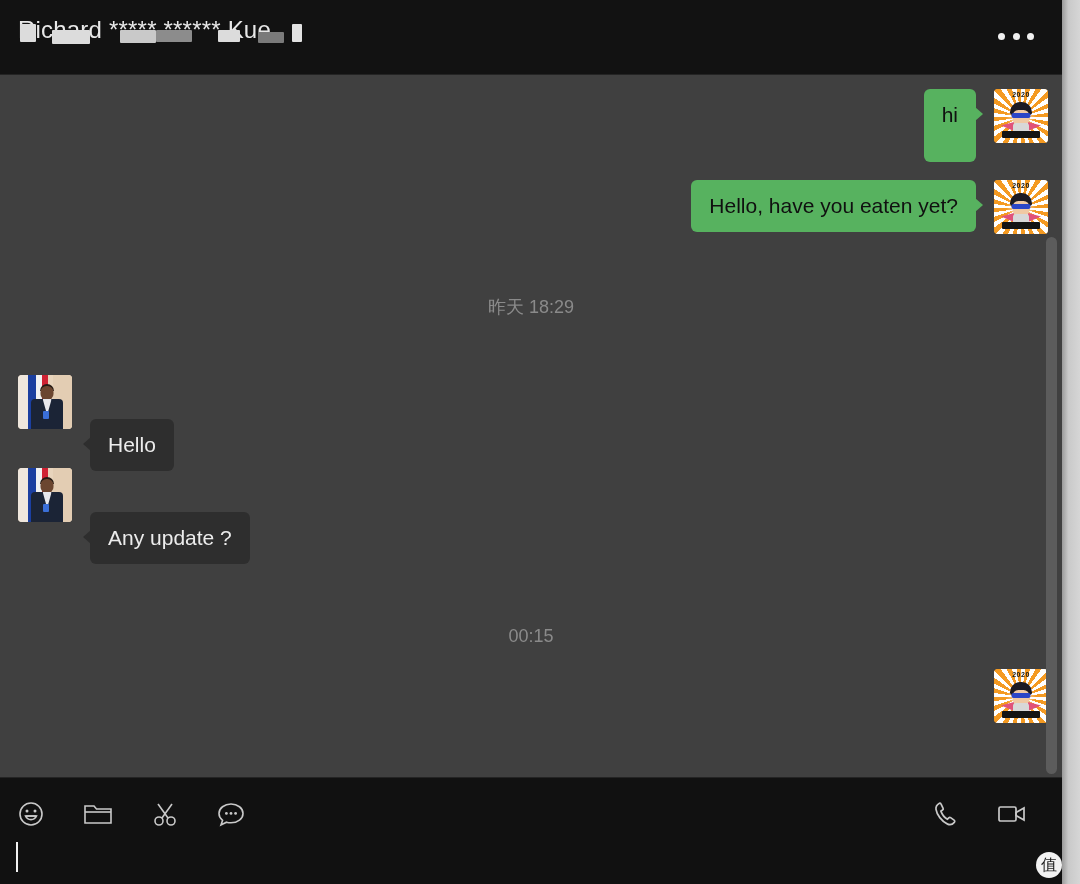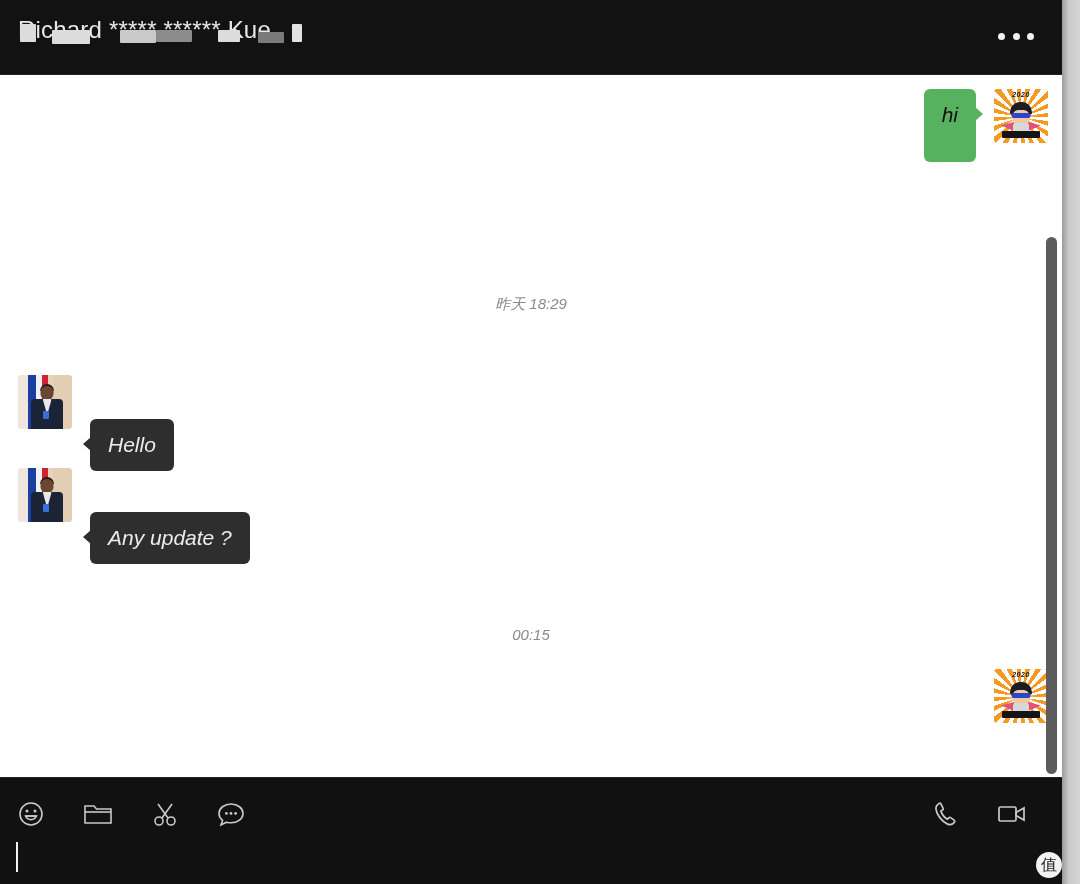--- a/index.html
+++ b/index.html
@@ -95,23 +95,22 @@
     width: 7px;
     height: 7px;
     border-radius: 50%;
     background: #f0f0f0;
   }
 
   
   .messages {
     position: relative;
     height: 702px;
-    background: #ffffff;
+    background: #404040;
     overflow: hidden;
-    font-style: italic;
   }
   .msg-row {
     position: absolute;
     display: flex;
     align-items: flex-start;
   }
   .msg-row.out { justify-content: flex-end; }
 
   .avatar {
     width: 54px;
@@ -246,21 +245,21 @@
     border-top: 7px solid transparent;
     border-bottom: 7px solid transparent;
     border-right: 8px solid #2e2e2e;
   }
   .bubble.tall { padding-bottom: 34px; }
 
   .timestamp {
     position: absolute;
     width: 100%;
     text-align: center;
-    font-size: 15px;
+    font-size: 18px;
     color: #8a8a8a;
   }
 
   
   .scrollbar-track {
     position: absolute;
     right: 5px;
     top: 76px;
     width: 12px;
     height: 700px;
@@ -375,20 +374,35 @@
           <div class="cape-l"></div>
           <div class="cape-r"></div>
           <div class="hair"></div>
           <div class="face"></div>
           <div class="shades"></div>
           <div class="body"></div>
           <div class="band"></div>
         </div>
       </div>
 
+      <div class="msg-row out" style="right:14px; top:105px;">
+        <div class="bubble out">Hello, have you eaten yet?</div>
+        <div class="avatar av-hero">
+          <div class="rays"></div>
+          <div class="glow"></div>
+          <div class="year">2020</div>
+          <div class="cape-l"></div>
+          <div class="cape-r"></div>
+          <div class="hair"></div>
+          <div class="face"></div>
+          <div class="shades"></div>
+          <div class="body"></div>
+          <div class="band"></div>
+        </div>
+      </div>
 
       <div class="timestamp" style="top:220px;">昨天 18:29</div>
 
       <div class="msg-row" style="left:18px; top:300px;">
         <div class="avatar av-man">
           <div class="flagbg"></div>
           <div class="wall"></div>
           <div class="hair"></div>
           <div class="head"></div>
           <div class="suit"></div>

